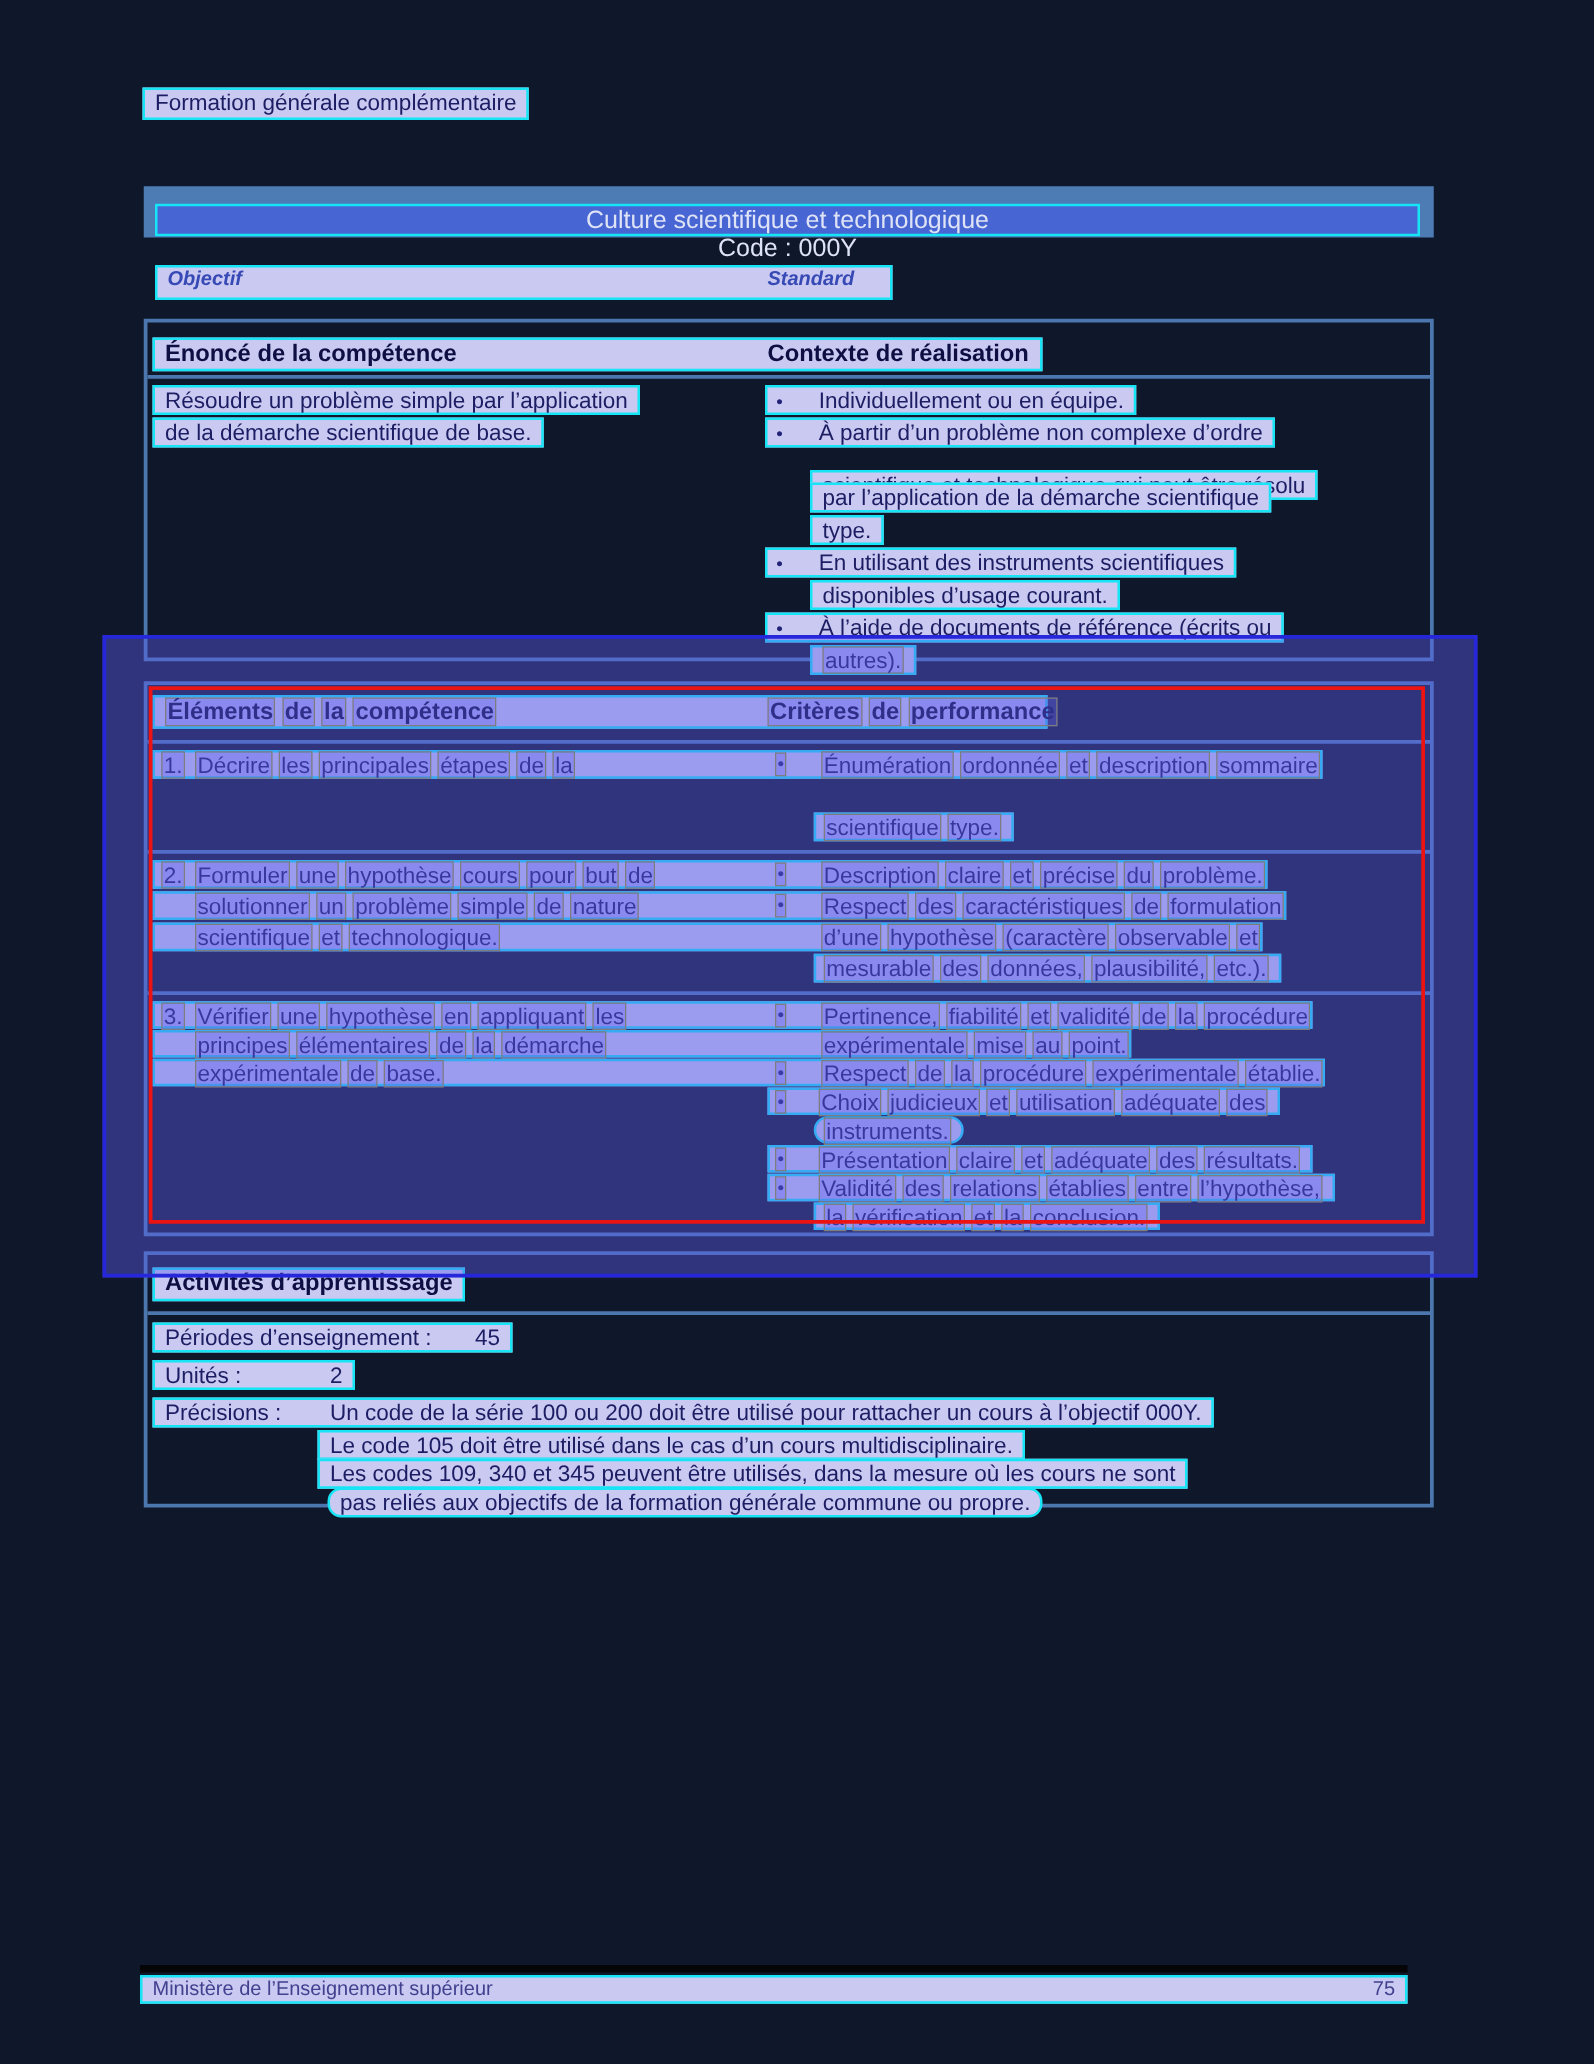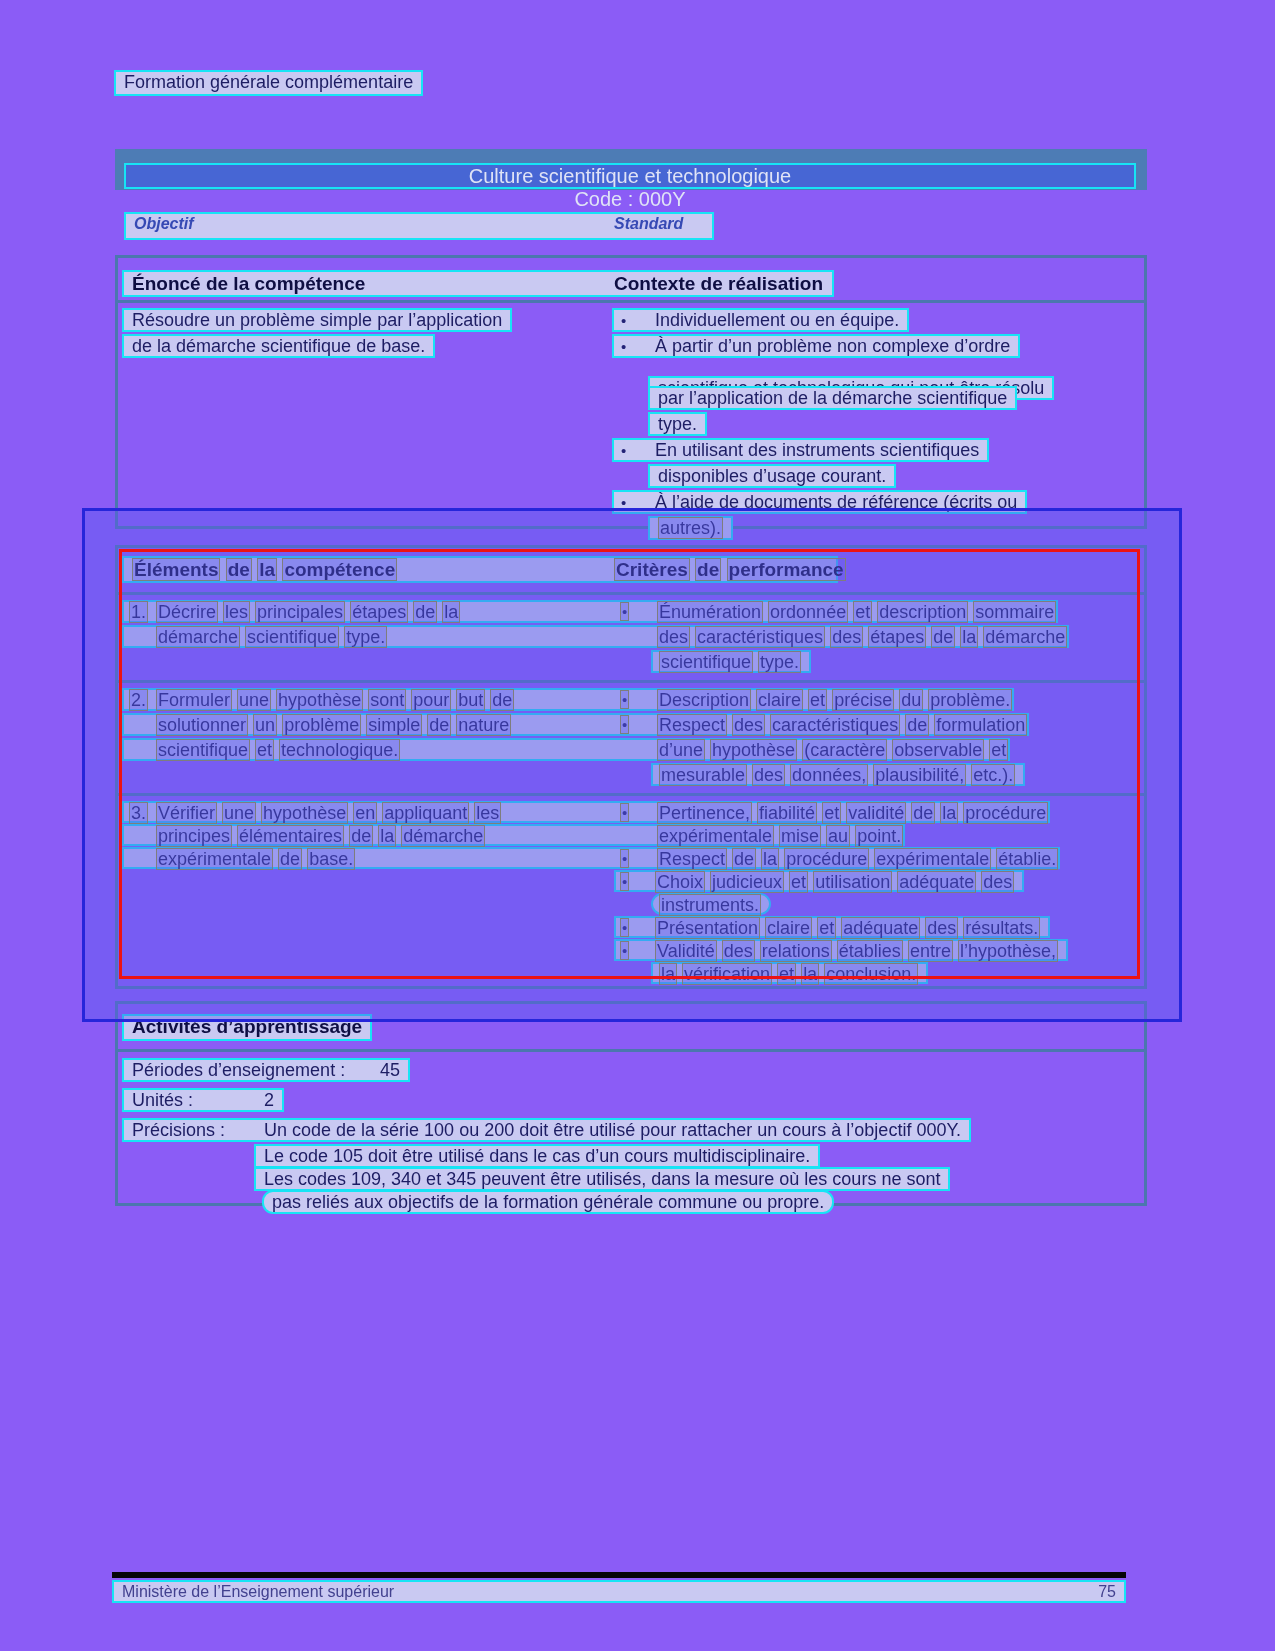--- a/index.html
+++ b/index.html
@@ -1,16 +1,16 @@
 <!DOCTYPE html>
 <html><head>
 <meta charset="utf-8">
 <style>
   html,body{margin:0;padding:0;background:#ffffff;}
-  #page{position:relative;width:1275px;height:1651px;background:#8b5cf6;
+  #page{position:relative;width:1275px;height:1651px;background:#0f172a;
         font-family:"Liberation Sans", sans-serif;color:#1d1d63;overflow:hidden;}
 
   
   .lbox{position:absolute;box-sizing:border-box;background:#c9c9f2;border:2px solid #17e4f5;
         height:24px;white-space:nowrap;font-size:18px;line-height:19px;padding:1px 8px 0 8px;}
 
   
   .tbl{position:absolute;box-sizing:border-box;border:3px solid #4b77ae;background:transparent;}
   .divider{position:absolute;left:0;width:100%;height:3px;background:#4b77ae;}
 
@@ -109,32 +109,28 @@
       <span class="hdr-right"><span class="wb">Critères</span> <span class="wb">de</span> <span class="wb">performance</span></span>
     </div>
     <div class="divider" style="top:44px;"></div>
 
     <div class="t2line" style="left:4px;top:52px;padding-left:533px;">
       <span class="t2num"><span class="wb">1.</span></span>
       <span class="t2left"><span class="wb">Décrire</span> <span class="wb">les</span> <span class="wb">principales</span> <span class="wb">étapes</span> <span class="wb">de</span> <span class="wb">la</span></span>
       <span class="t2bullet" style="left:496px;"><span class="wb">•</span></span>
       <span><span class="wb">Énumération</span> <span class="wb">ordonnée</span> <span class="wb">et</span> <span class="wb">description</span> <span class="wb">sommaire</span></span>
     </div>
-    <div class="t2line" style="left:4px;top:77px;padding-left:533px;">
-      <span class="t2left"><span class="wb">démarche</span> <span class="wb">scientifique</span> <span class="wb">type.</span></span>
-      <span><span class="wb">des</span> <span class="wb">caractéristiques</span> <span class="wb">des</span> <span class="wb">étapes</span> <span class="wb">de</span> <span class="wb">la</span> <span class="wb">démarche</span></span>
-    </div>
     <div class="t2line" style="left:533px;top:102px;padding-left:6px;padding-right:8px;">
       <span><span class="wb">scientifique</span> <span class="wb">type.</span></span>
     </div>
     <div class="divider" style="top:132px;"></div>
 
     <div class="t2line" style="left:4px;top:140px;padding-left:533px;">
       <span class="t2num"><span class="wb">2.</span></span>
-      <span class="t2left"><span class="wb">Formuler</span> <span class="wb">une</span> <span class="wb">hypothèse</span> <span class="wb">sont</span> <span class="wb">pour</span> <span class="wb">but</span> <span class="wb">de</span></span>
+      <span class="t2left"><span class="wb">Formuler</span> <span class="wb">une</span> <span class="wb">hypothèse</span> <span class="wb">cours</span> <span class="wb">pour</span> <span class="wb">but</span> <span class="wb">de</span></span>
       <span class="t2bullet" style="left:496px;"><span class="wb">•</span></span>
       <span><span class="wb">Description</span> <span class="wb">claire</span> <span class="wb">et</span> <span class="wb">précise</span> <span class="wb">du</span> <span class="wb">problème.</span></span>
     </div>
     <div class="t2line" style="left:4px;top:165px;padding-left:533px;">
       <span class="t2left"><span class="wb">solutionner</span> <span class="wb">un</span> <span class="wb">problème</span> <span class="wb">simple</span> <span class="wb">de</span> <span class="wb">nature</span></span>
       <span class="t2bullet" style="left:496px;"><span class="wb">•</span></span>
       <span><span class="wb">Respect</span> <span class="wb">des</span> <span class="wb">caractéristiques</span> <span class="wb">de</span> <span class="wb">formulation</span></span>
     </div>
     <div class="t2line" style="left:4px;top:190px;padding-left:533px;">
       <span class="t2left"><span class="wb">scientifique</span> <span class="wb">et</span> <span class="wb">technologique.</span></span>

